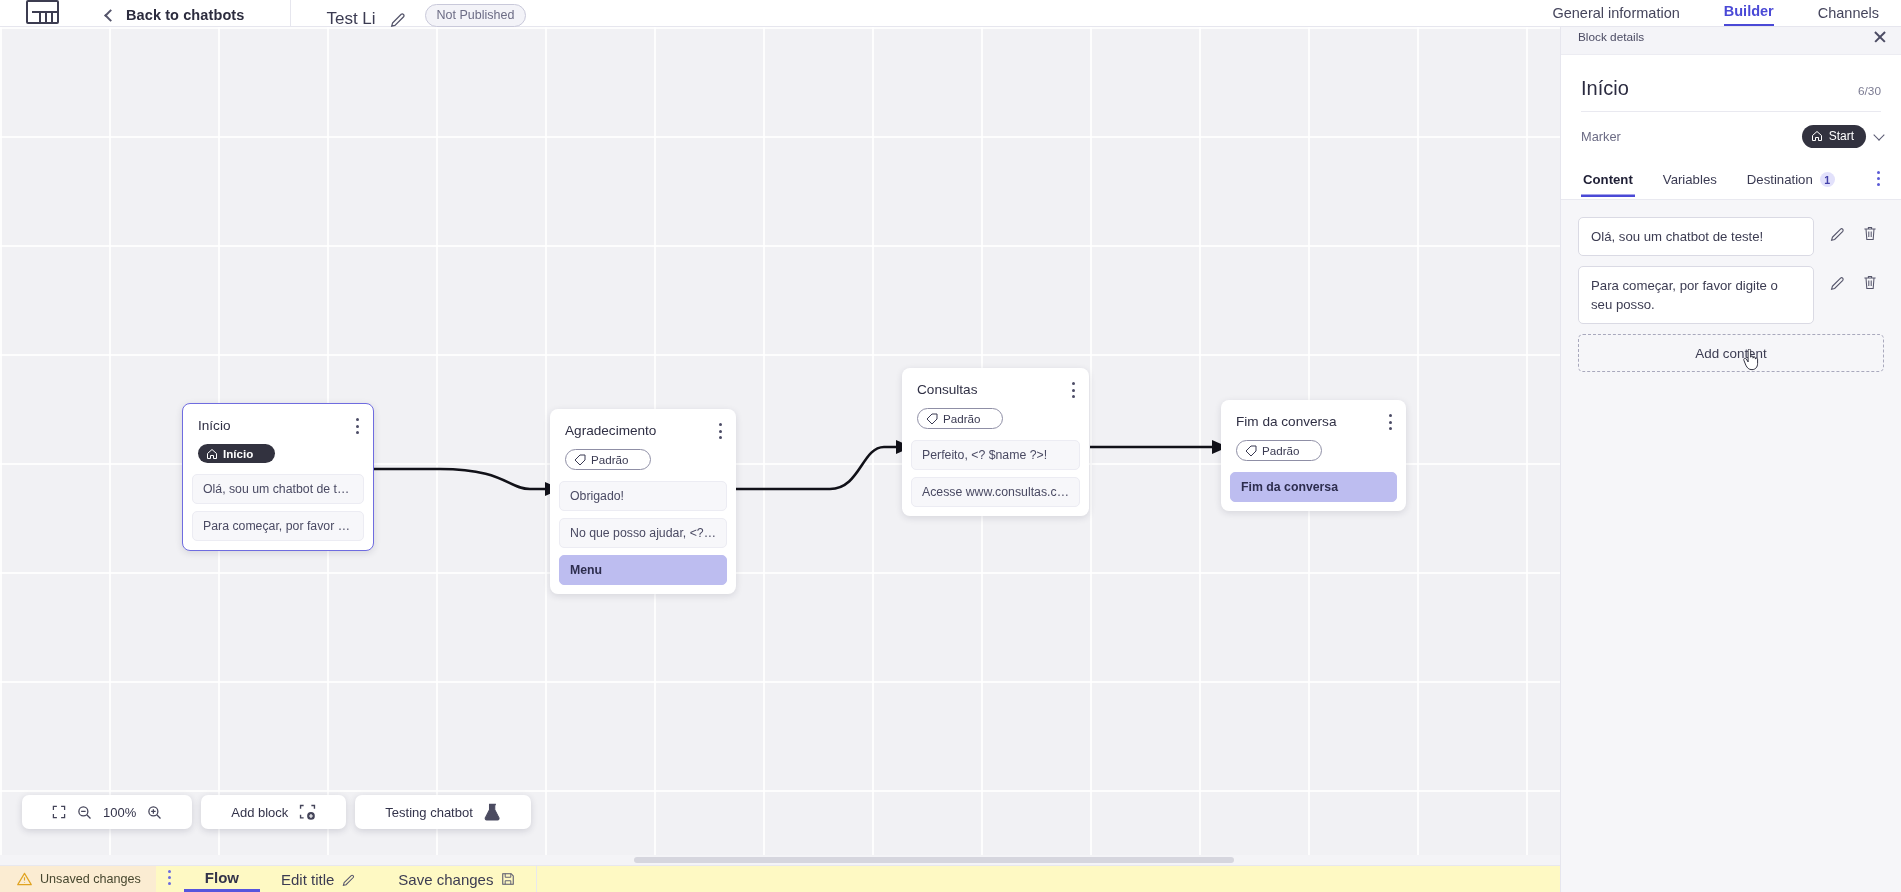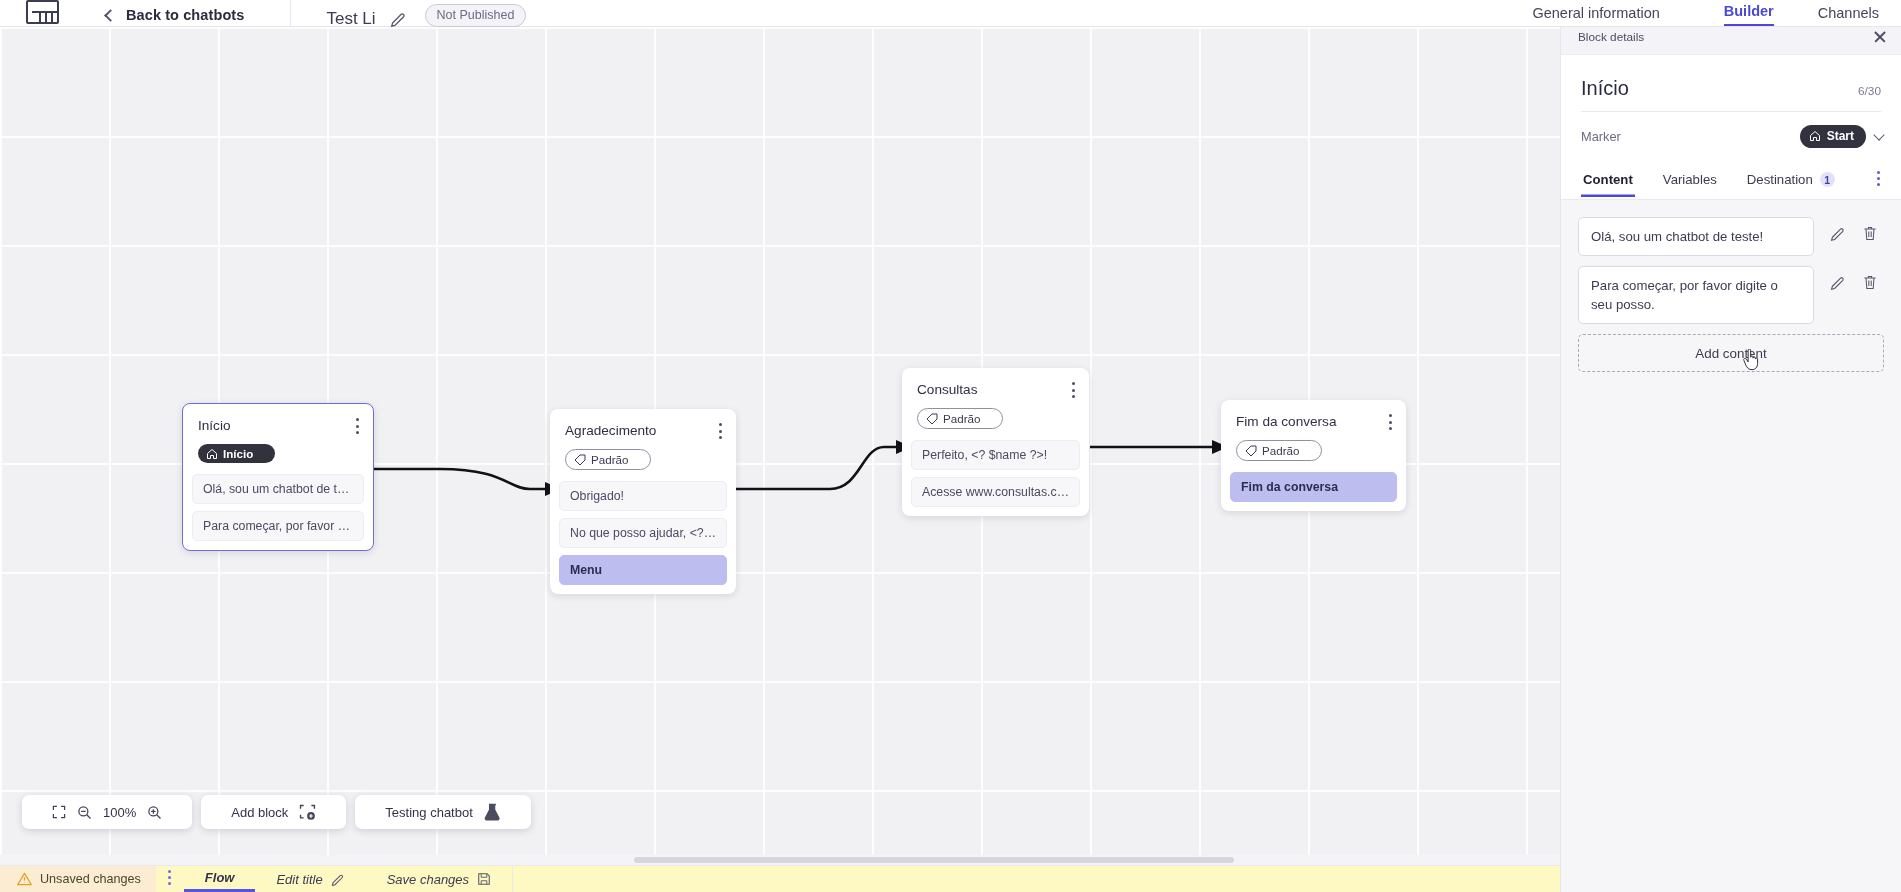--- a/index.html
+++ b/index.html
@@ -57,21 +57,21 @@
     border: 1px solid #c9c9da; border-radius: 14px;
     padding: 3px 11px 4px; font-size: 12.5px; color: #6c6c85;
     background: #f3f3f8; margin-left: 4px; margin-bottom: -1px; white-space: nowrap;
   }
   .top-tabs {
     position: absolute; right: 22px; bottom: 0; display: flex; gap: 44px; align-items: flex-end;
   }
   .top-tab {
     font-size: 14.5px; color: #45455c; padding-bottom: 5px; cursor: pointer; white-space: nowrap;
   }
-  .top-tab.active { color: #4a49d6; font-weight: 700; border-bottom: 2.5px solid #4a49d6; margin-left: 20px; }
+  .top-tab.active { color: #4a49d6; font-weight: 700; border-bottom: 2.5px solid #4a49d6; }
 
   
   .canvas {
     position: absolute; top: 27px; left: 0; width: 1560px; height: 838px;
     background: #f1f1f4;
     background-image:
       linear-gradient(to right, rgba(255,255,255,.85) 1.5px, transparent 1.5px),
       linear-gradient(to bottom, rgba(255,255,255,.85) 1.5px, transparent 1.5px);
     background-size: 109px 109px;
     overflow: hidden;
@@ -131,21 +131,21 @@
     border-top: 1px solid #e8e8ee;
   }
   .unsaved {
     background: #fbecd2; display: flex; align-items: center; gap: 8px;
     padding: 0 15px 0 17px; font-size: 12.6px; color: #47472f; white-space: nowrap;
   }
   .bb-kebab { display:flex; flex-direction:column; justify-content:center; align-items:center; width: 28px; cursor:pointer; }
   .bb-kebab i { width:3px; height:3px; border-radius:50%; background:#6b6be0; margin-bottom:3px; }
   .bb-item {
     display: flex; align-items: center; gap: 8px; padding: 0 21px;
-    font-size: 13px; color: #3c3c52; cursor: pointer; white-space: nowrap; font-style: italic;
+    font-size: 15px; color: #3c3c52; cursor: pointer; white-space: nowrap;
   }
   .bb-item.active { color: #33334a; font-weight: 700; border-bottom: 3px solid #5655dd; }
   .bb-sep { width: 1px; background: #e8e8ee; }
 
   
   .panel {
     position: absolute; top: 27px; right: 0; width: 341px; height: 865px;
     background: #ffffff; border-left: 1px solid #e6e6ee;
     display: flex; flex-direction: column; z-index: 30;
   }
@@ -170,21 +170,21 @@
   .divider { height: 1px; background: #e9e9f0; margin: 0 20px; }
 
   .marker-row {
     display: flex; align-items: center; justify-content: space-between;
     padding: 13px 18px 13px 20px;
   }
   .marker-lbl { font-size: 12.8px; color: #6c6c85; }
   .marker-right { display: flex; align-items: center; gap: 9px; cursor: pointer; }
   .start-pill {
     background: #32323f; color: #fff; border-radius: 13px;
-    font-size: 12px; font-weight: 700; padding: 4px 12px 5px 9px;
+    font-size: 12px; font-weight: 400; padding: 4px 12px 5px 9px;
     display: inline-flex; align-items: center; gap: 6px;
   }
   .chev-down {
     width: 8px; height: 8px; border-right: 1.8px solid #5a5a72; border-bottom: 1.8px solid #5a5a72;
     transform: rotate(45deg); margin-top: -4px;
   }
 
   .panel-tabs {
     display: flex; align-items: center; padding: 0 12px 0 20px;
     border-bottom: 1px solid #e9e9f0; gap: 26px; position: relative;

